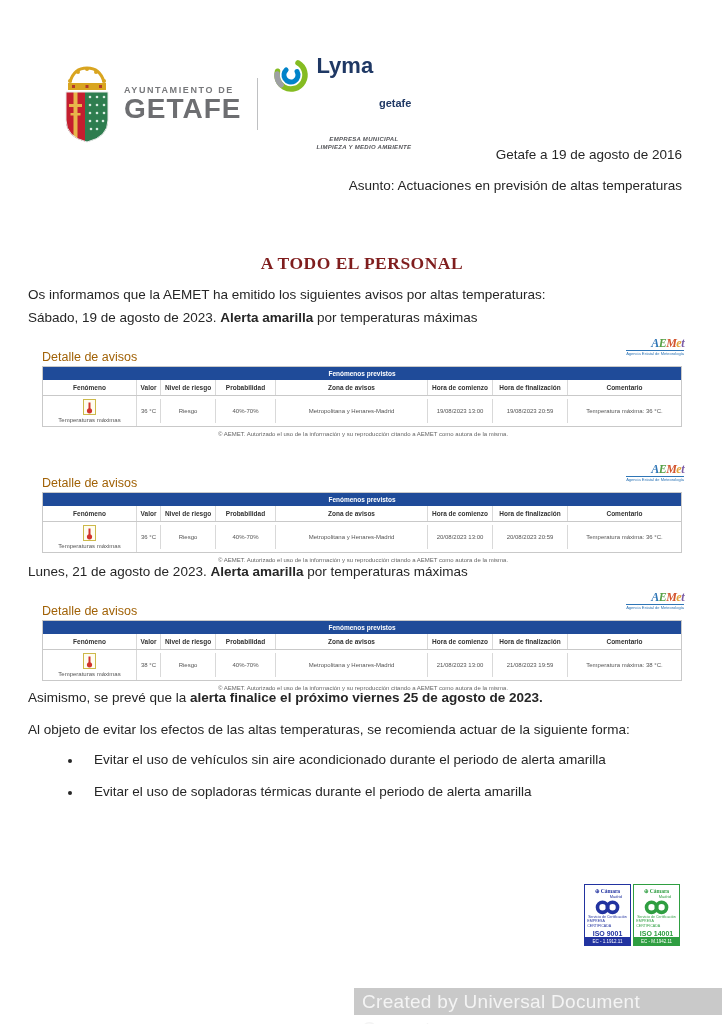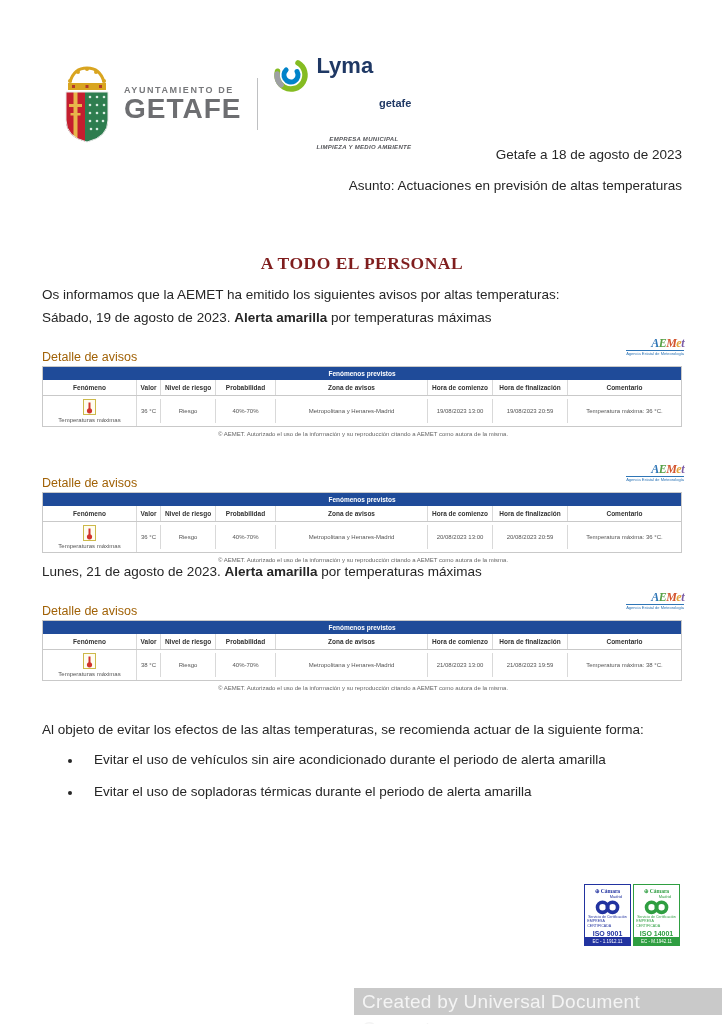--- a/index.html
+++ b/index.html
@@ -22,21 +22,21 @@
   .lyma-tagline { margin-top:4px; font-size:6px; font-style:italic; font-weight:bold; color:#55565a; letter-spacing:0.3px; text-align:center; line-height:1.4; }
 
   
   .meta { position:absolute; top:147px; right:42px; text-align:right; font-size:13.5px; }
   .meta div { margin-bottom:16px; }
 
   
   .doc-title { position:absolute; top:253px; left:0; width:100%; text-align:center;
     font-family:"Liberation Serif", serif; font-weight:bold; font-size:17.5px;
     color:#7f1d1d; letter-spacing:0.5px; }
-  .para { position:absolute; left:42px; font-size:13.5px; }
+  .para { position:absolute; left:28px; font-size:13.5px; }
   .b { font-weight:bold; }
 
   
   .alert-block { position:absolute; left:42px; width:642px; }
   .detail-row { display:flex; justify-content:space-between; align-items:flex-end; height:26px; margin-bottom:2px; }
   .detail-link { font-size:12.5px; color:#a16207; }
   .aemet-logo { text-align:right; line-height:1; align-self:flex-start; margin-top:-4px; }
   .aemet-word { font-size:12px; font-weight:bold; font-style:italic; letter-spacing:-0.5px; font-family:"Liberation Serif", serif; }
   .al0{color:#2e75b6;} .al1{color:#56a046;} .al2{color:#d3542e;} .al3{color:#e2a33c;} .al4{color:#7a5ba6;}
   .aemet-sub { font-size:4px; color:#2e75b6; border-top:1px solid #2e75b6; padding-top:1px; }
@@ -134,21 +134,21 @@
         <div class="lyma-city">getafe</div>
         <div class="lyma-tagline">
           <div>EMPRESA MUNICIPAL</div>
           <div>LIMPIEZA Y MEDIO AMBIENTE</div>
         </div>
       </div>
     </div>
   </div>
 
   <div class="meta">
-    <div>Getafe a 18 de agosto de 2023</div>
+    <div>Getafe a 19 de agosto de 2016</div>
     <div>Asunto: Actuaciones en previsión de altas temperaturas</div>
   </div>
 
   <div class="doc-title">A TODO EL PERSONAL</div>
 
   <div class="para" style="top:287px;">Os informamos que la AEMET ha emitido los siguientes avisos por altas temperaturas:</div>
 
   <div class="para" style="top:310px;"><span>Sábado, 19 de agosto de 2023. </span><span class="b">Alerta amarilla</span><span> por temperaturas máximas</span></div>
 
   <div class="alert-block" style="top:338px;">
@@ -273,20 +273,21 @@
         <div>40%-70%</div>
         <div>Metropolitana y Henares-Madrid</div>
         <div>21/08/2023 13:00</div>
         <div>21/08/2023 19:59</div>
         <div>Temperatura máxima: 38 °C.</div>
       </div>
     </div>
     <div class="copyright">© AEMET. Autorizado el uso de la información y su reproducción citando a AEMET como autora de la misma.</div>
   </div>
 
+  <div class="para" style="top:690px;"><span>Asimismo, se prevé que la </span><span class="b">alerta finalice el próximo viernes 25 de agosto de 2023.</span></div>
   <div class="para" style="top:722px;">Al objeto de evitar los efectos de las altas temperaturas, se recomienda actuar de la siguiente forma:</div>
 
   <div class="bullet" style="top:752px;">
       <span class="dot"></span>
       <span>Evitar el uso de vehículos sin aire acondicionado durante el periodo de alerta amarilla</span>
     </div>
   <div class="bullet" style="top:784px;">
       <span class="dot"></span>
       <span>Evitar el uso de sopladoras térmicas durante el periodo de alerta amarilla</span>
     </div>

